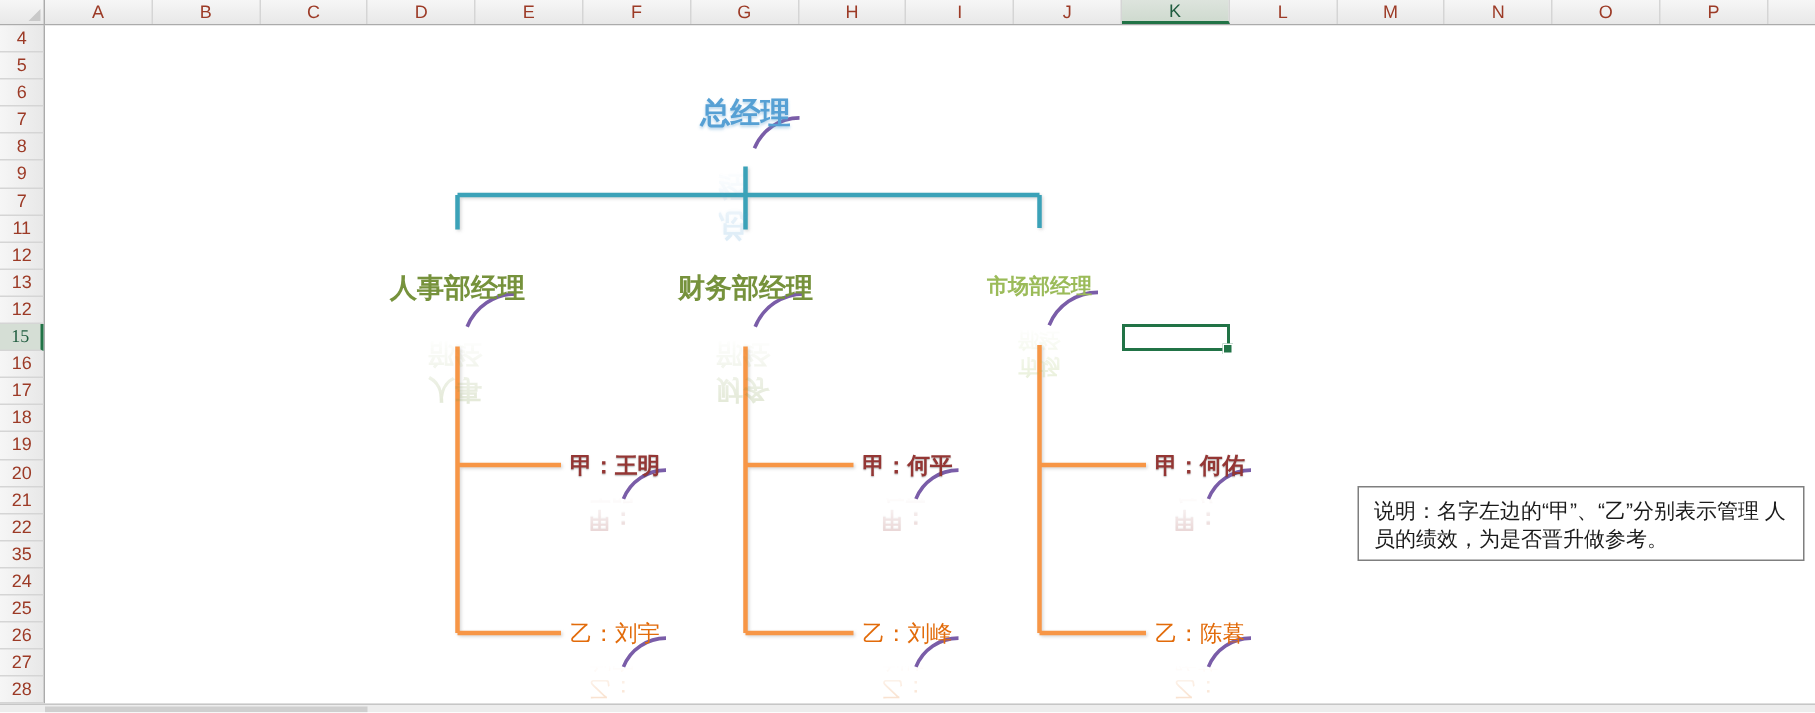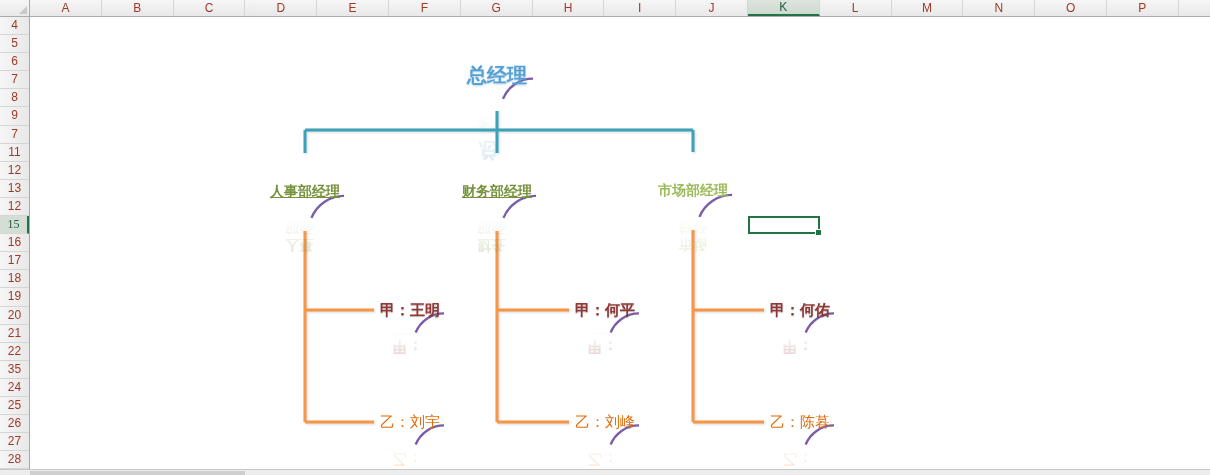--- a/index.html
+++ b/index.html
@@ -45,21 +45,21 @@
   .node .label{position:relative;z-index:2;white-space:nowrap;}
   .node .reflection{position:absolute;z-index:1;left:50%;top:calc(50% + 8px);
     transform:translateX(-50%) scaleY(-1);opacity:.24;
     -webkit-mask-image:linear-gradient(to bottom,rgba(0,0,0,.9),transparent 65%);
     mask-image:linear-gradient(to bottom,rgba(0,0,0,.9),transparent 65%);}
   .n-root{width:72px;height:72px;}
   .n-mgr{width:78px;height:78px;}
   .n-leaf{width:68px;height:68px;}
   .t-root{font-size:20px;font-weight:bold;color:var(--c-root-text);
     text-shadow:0 1px 2px rgba(91,160,208,.45);}
-  .t-mgr{font-size:14px;font-weight:bold;color:var(--c-manager-text);text-decoration:underline;}
+  .t-mgr{font-size:18px;font-weight:bold;color:var(--c-manager-text);}
   .t-mgr-light{font-size:14px;font-weight:bold;color:var(--c-manager-text-light);text-align:center;}
   .t-a{font-size:15px;font-weight:bold;color:var(--c-grade-a-text);
     text-shadow:0 1px 1px rgba(0,0,0,.3);}
   .t-b{font-size:15px;color:var(--c-grade-b-text);}
 
   
   .note{position:absolute;left:905px;top:324px;width:298px;height:50px;box-sizing:border-box;
     background:#fff;border:1px solid #7F7F7F;padding:6px 10px;
     font-size:14px;line-height:19px;color:#1a1a1a;}
 
@@ -210,18 +210,21 @@
     <span class="reflection t-b" aria-hidden="true">乙：刘峰</span>
   </div>
   <div class="node n-leaf" style="left:766px;top:388px">
     <svg class="arc" viewBox="-50 -50 100 100">
         <use href="#arcsym"></use>
       </svg>
     <span class="label t-b">乙：陈暮</span>
     <span class="reflection t-b" aria-hidden="true">乙：陈暮</span>
   </div>
 
+  <div class="note">
+    <span>说明：名字左边的“甲”、“乙”分别表示管理 人员的绩效，为是否晋升做参考。</span>
+  </div>
 
   <div class="bottom-strip">
     <div class="strip-seg"></div>
   </div>
 
 </div>
 
 </body></html>

